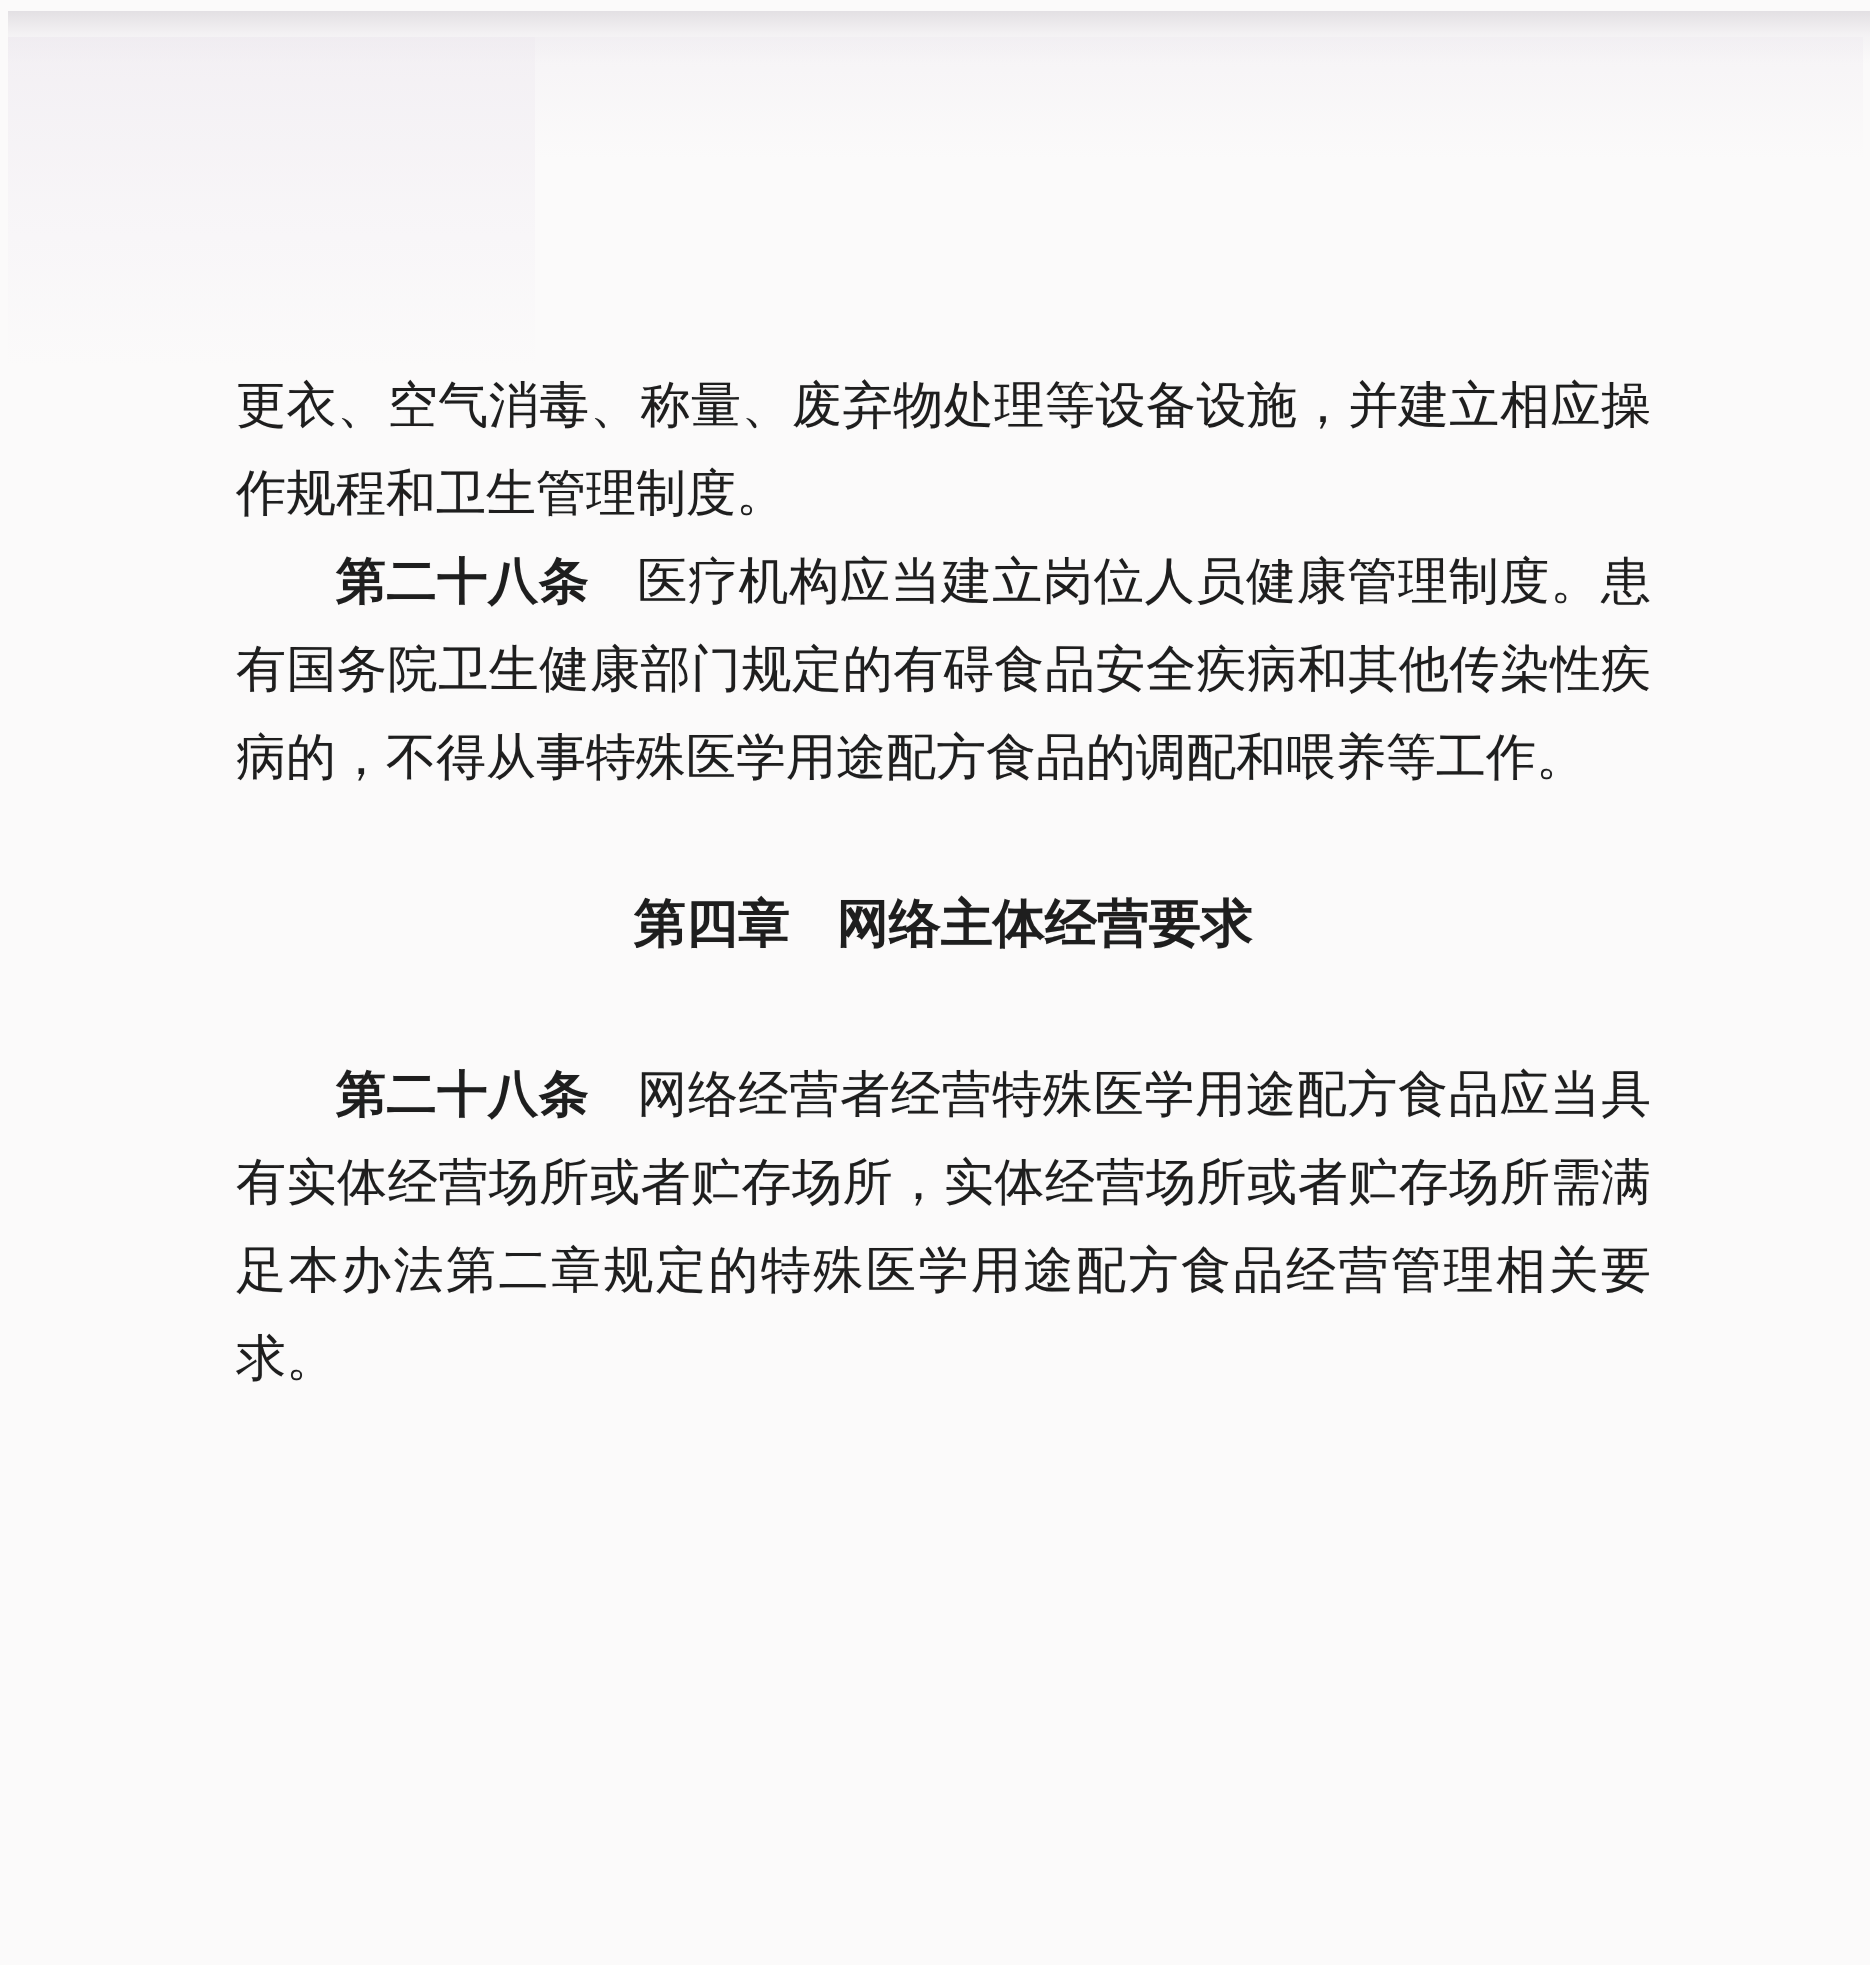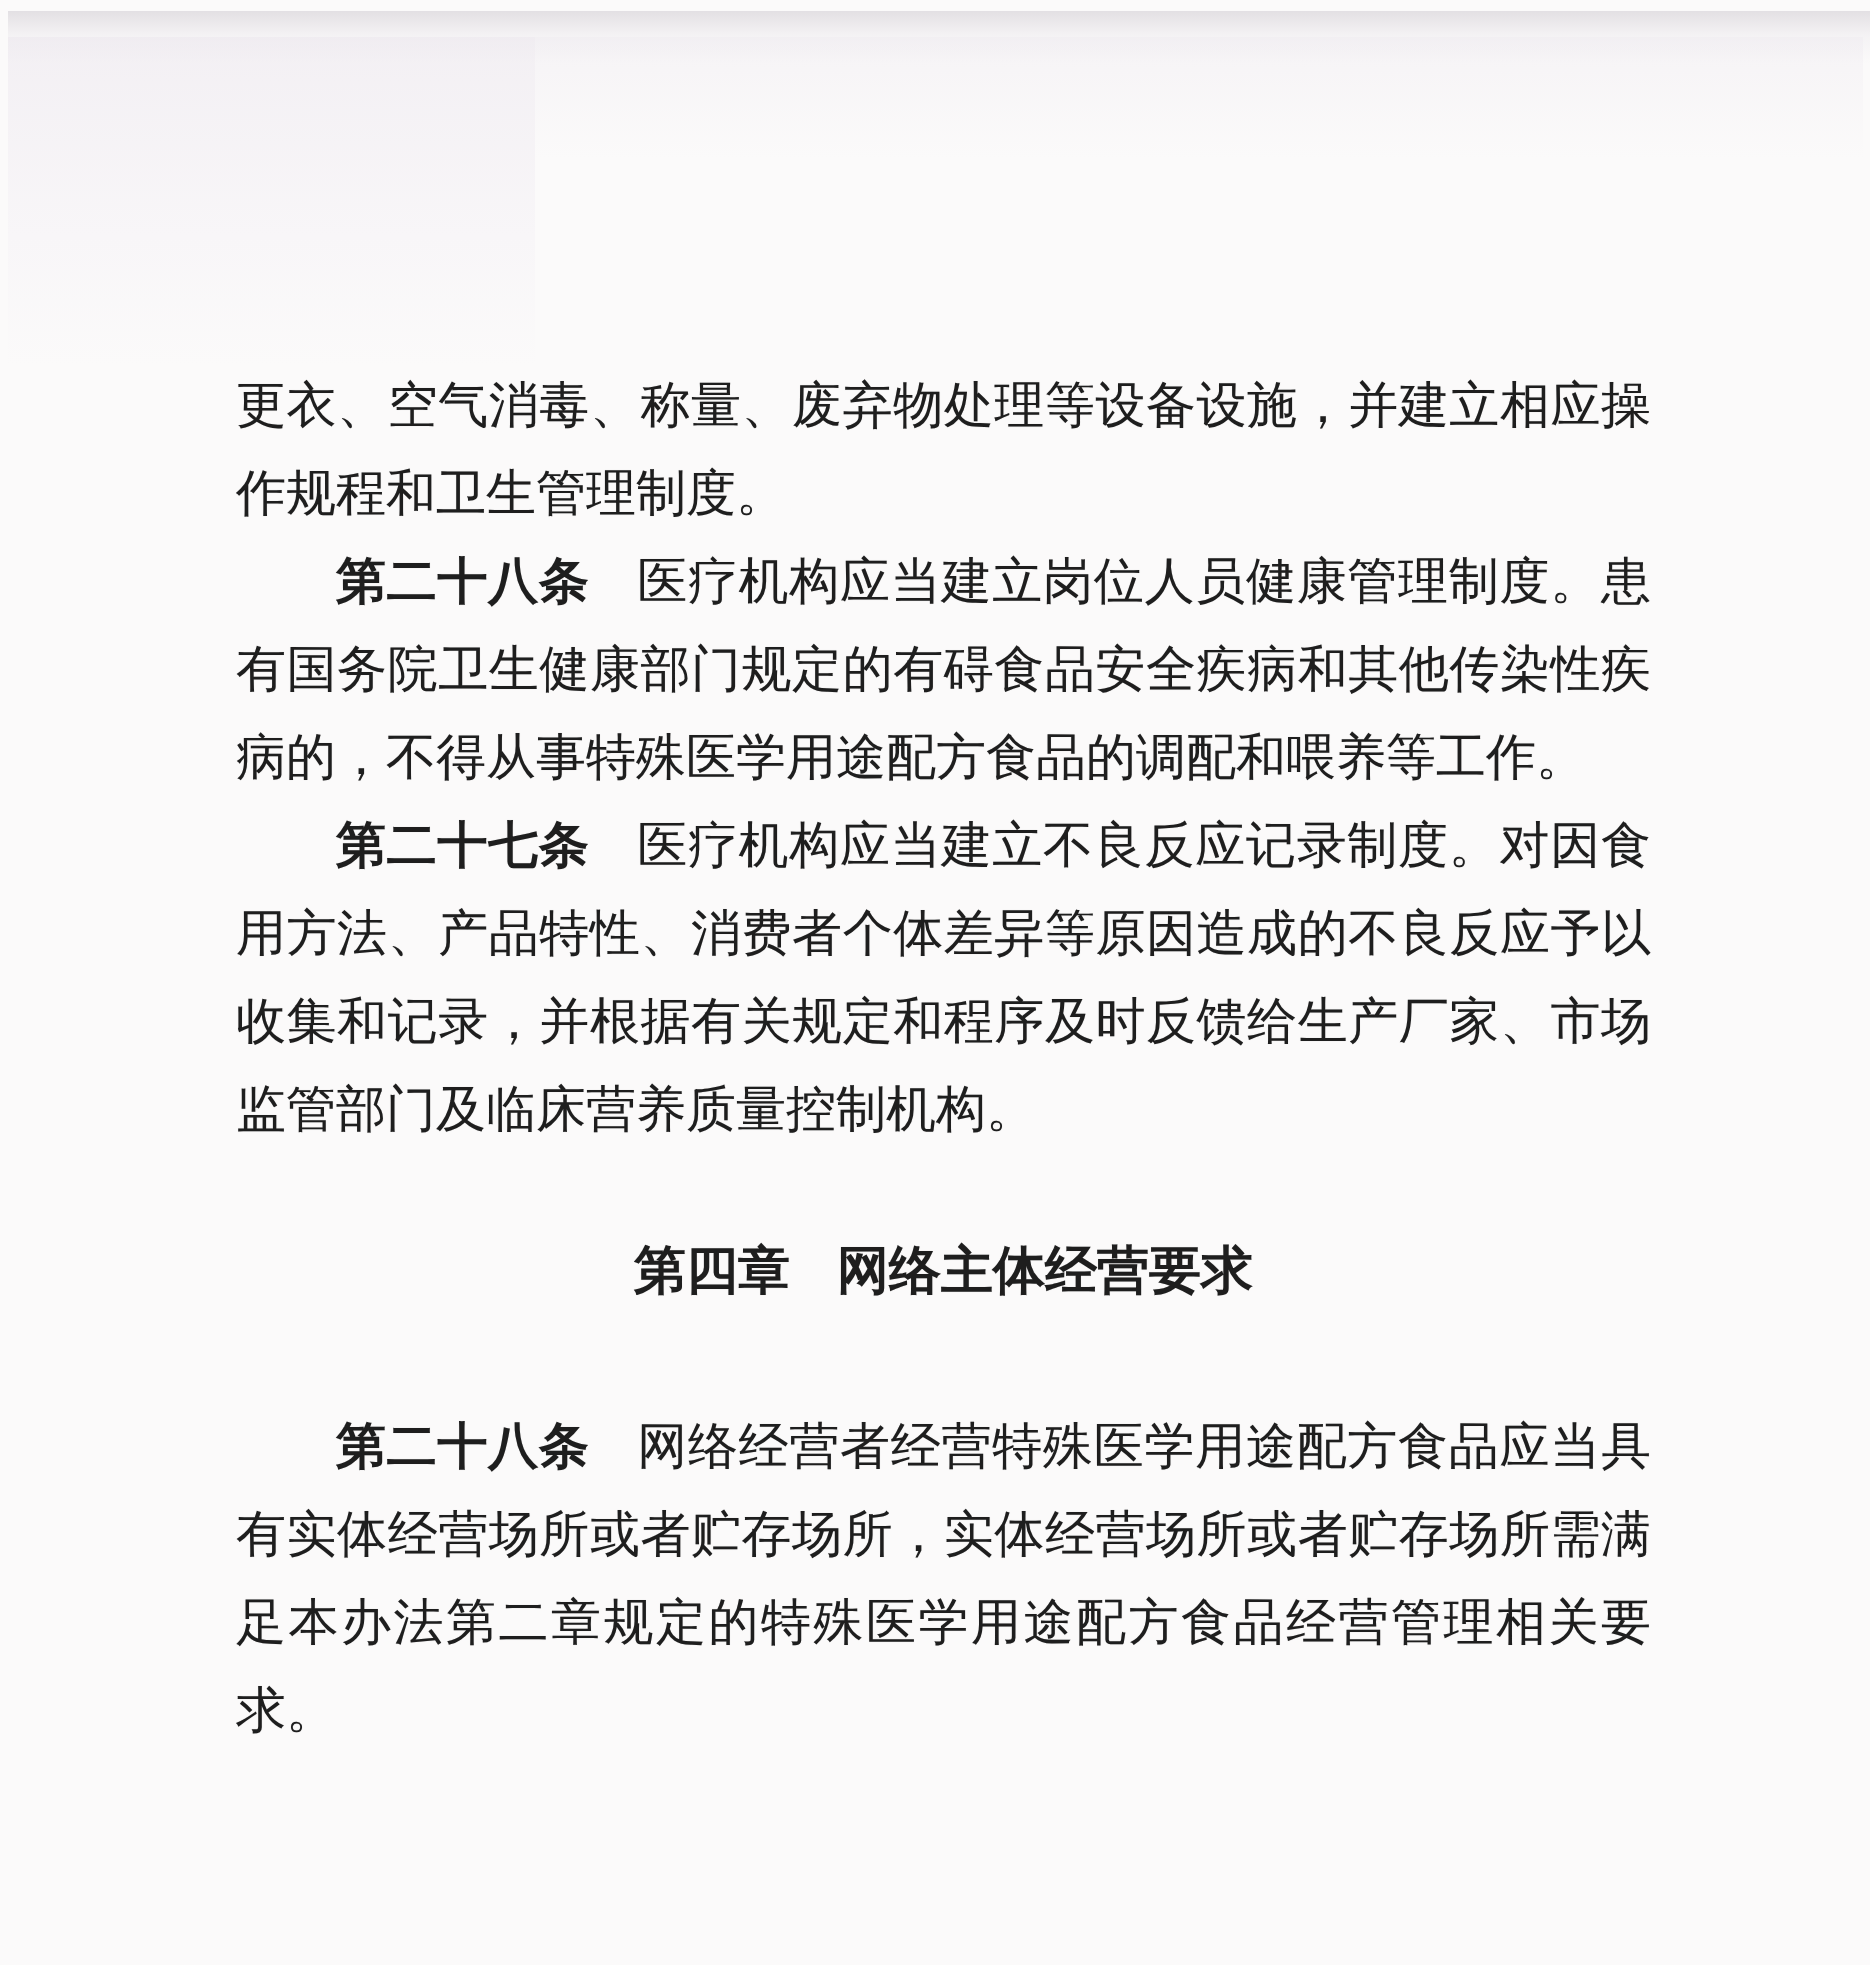--- a/index.html
+++ b/index.html
@@ -53,41 +53,40 @@
     font-family: "Liberation Sans", "DejaVu Sans", sans-serif;
     margin-right: 0.95em;
   }
   .chapter {
     margin: 78px 0 83px 0;
     text-align: center;
     text-indent: 0;
     font-size: 52px;
     line-height: 88px;
     font-weight: 700;
-    font-family: Liberation Mono, monospace;
+    font-family: Liberation Sans, sans-serif;
   }
   .chapter-label { margin-right: 0.9em; }
 </style>
 </head>
 <body>
 
 <div class="page">
 
   <div class="artifact band-top"></div>
   <div class="artifact blob-left"></div>
   <div class="artifact blob-right"></div>
 
   <main class="text-block">
 
     <p class="para">更衣、空气消毒、称量、废弃物处理等设备设施，并建立相应操作规程和卫生管理制度。</p>
 
     <p class="para indent"><span class="article-label">第二十八条</span><span>医疗机构应当建立岗位人员健康管理制度。患有国务院卫生健康部门规定的有碍食品安全疾病和其他传染性疾病的，不得从事特殊医学用途配方食品的调配和喂养等工作。</span></p>
 
 
-    <p class="para indent"><span class="article-label">第二十七条</span><span>医疗机构应当建立不良反应记录制度。对因食用方法、产品特性、消费者个体差异等原因造成的不良反应予以收集和记录，并根据有关规定和程序及时反馈给生产厂家、市场监管部门及临床营养质量控制机构。</span></p>
 
     <h2 class="chapter"><span class="chapter-label">第四章</span><span>网络主体经营要求</span></h2>
 
     <p class="para indent"><span class="article-label">第二十八条</span><span>网络经营者经营特殊医学用途配方食品应当具有实体经营场所或者贮存场所，实体经营场所或者贮存场所需满足本办法第二章规定的特殊医学用途配方食品经营管理相关要求。</span></p>
 
   </main>
 
 </div>
 
 

